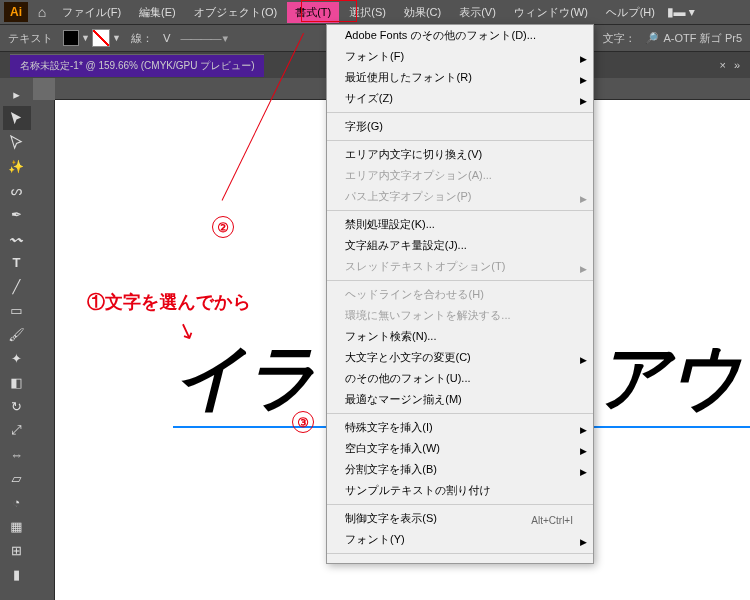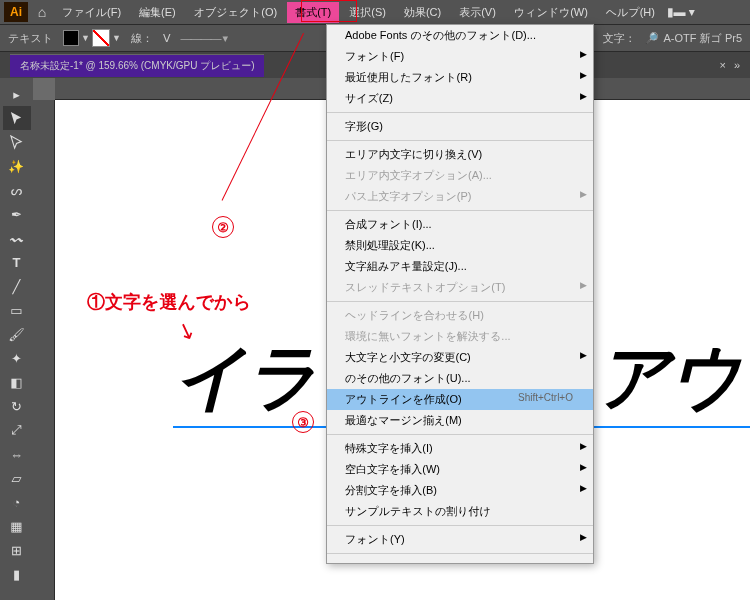--- a/index.html
+++ b/index.html
@@ -32,21 +32,21 @@
 .ruler-h{position:absolute;top:0;left:22px;right:0;height:22px;background:#535353;border-bottom:1px solid #2a2a2a}
 .ruler-v{position:absolute;top:22px;left:0;width:22px;bottom:0;background:#535353;border-right:1px solid #2a2a2a}
 .canvas{background:#fff;width:calc(100% - 0px);height:calc(100% - 0px);position:relative;overflow:hidden}
 .bigtxt{position:absolute;left:118px;top:230px;font-size:72px;font-weight:700;font-style:italic;color:#000;border-bottom:2px solid #0a84ff;letter-spacing:-2px;white-space:nowrap}
 .anno1{position:absolute;left:32px;top:190px;color:#e60012;font-size:18px;font-weight:700}
 .arrow1{position:absolute;left:122px;top:218px;color:#e60012;font-size:22px;transform:rotate(20deg)}
 .anno2{position:absolute;left:157px;top:116px;width:22px;height:22px;border:1.5px solid #e60012;border-radius:50%;color:#e60012;display:flex;align-items:center;justify-content:center;font-weight:700;font-size:13px}
 .anno3{position:absolute;left:237px;top:311px;width:22px;height:22px;border:1.5px solid #e60012;border-radius:50%;color:#e60012;display:flex;align-items:center;justify-content:center;font-weight:700;font-size:13px}
 .redline{position:absolute;border-top:1.5px solid #e60012;transform-origin:left center}
 .menu{position:absolute;left:326px;top:24px;width:268px;background:#f0f0f0;border:1px solid #999;box-shadow:2px 2px 8px rgba(0,0,0,.3);color:#000;font-size:11px;z-index:50}
-.menu .row{display:flex;align-items:flex-start;padding:3px 20px 3px 18px;position:relative}
+.menu .row{display:flex;align-items:flex-end;padding:3px 20px 3px 18px;position:relative}
 .menu .row.disabled{color:#9e9e9e}
 .menu .row.hl{background:#93c5f0}
 .menu .row .sc{margin-left:auto;color:#666;font-size:10px}
 .menu .row .arr{position:absolute;right:6px;font-size:9px}
 .menu hr{border:none;border-top:1px solid #ccc;margin:3px 0}
 .redbox{position:absolute;border:1.5px solid #e60012;pointer-events:none}
 </style>
 </head>
 <body>
 
@@ -167,69 +167,69 @@
     </div>
     <div class="row disabled">
       <span>エリア内文字オプション(A)...</span>
     </div>
     <div class="row disabled">
       <span>パス上文字オプション(P)</span>
       <span class="arr">▶</span>
     </div>
     <hr>
     <div class="row">
-      <span>合成フォント(I)...</span>
-    </div>
-    <div class="row">
       <span>禁則処理設定(K)...</span>
     </div>
     <div class="row">
       <span>文字組みアキ量設定(J)...</span>
     </div>
     <div class="row disabled">
       <span>スレッドテキストオプション(T)</span>
       <span class="arr">▶</span>
     </div>
     <hr>
     <div class="row disabled">
       <span>ヘッドラインを合わせる(H)</span>
     </div>
     <div class="row disabled">
       <span>環境に無いフォントを解決する...</span>
     </div>
     <div class="row">
+      <span>フォント検索(N)...</span>
+    </div>
+    <div class="row">
       <span>大文字と小文字の変更(C)</span>
       <span class="arr">▶</span>
     </div>
     <div class="row">
       <span>のその他のフォント(U)...</span>
     </div>
-    <div class="row hl">
-      <span>アウトラインを作成(O)</span>
-      <span class="sc">Shift+Ctrl+O</span>
-    </div>
     <div class="row">
       <span>最適なマージン揃え(M)</span>
     </div>
     <hr>
     <div class="row">
       <span>特殊文字を挿入(I)</span>
       <span class="arr">▶</span>
     </div>
     <div class="row">
       <span>空白文字を挿入(W)</span>
       <span class="arr">▶</span>
     </div>
     <div class="row">
       <span>分割文字を挿入(B)</span>
       <span class="arr">▶</span>
     </div>
     <div class="row">
       <span>サンプルテキストの割り付け</span>
     </div>
     <hr>
+    <div class="row">
+      <span>制御文字を表示(S)</span>
+      <span class="sc">Alt+Ctrl+I</span>
+    </div>
     <div class="row">
       <span>フォント(Y)</span>
       <span class="arr">▶</span>
     </div>
     <hr>
     <div class="row disabled"></div>
   </div>
 
 </body></html>

